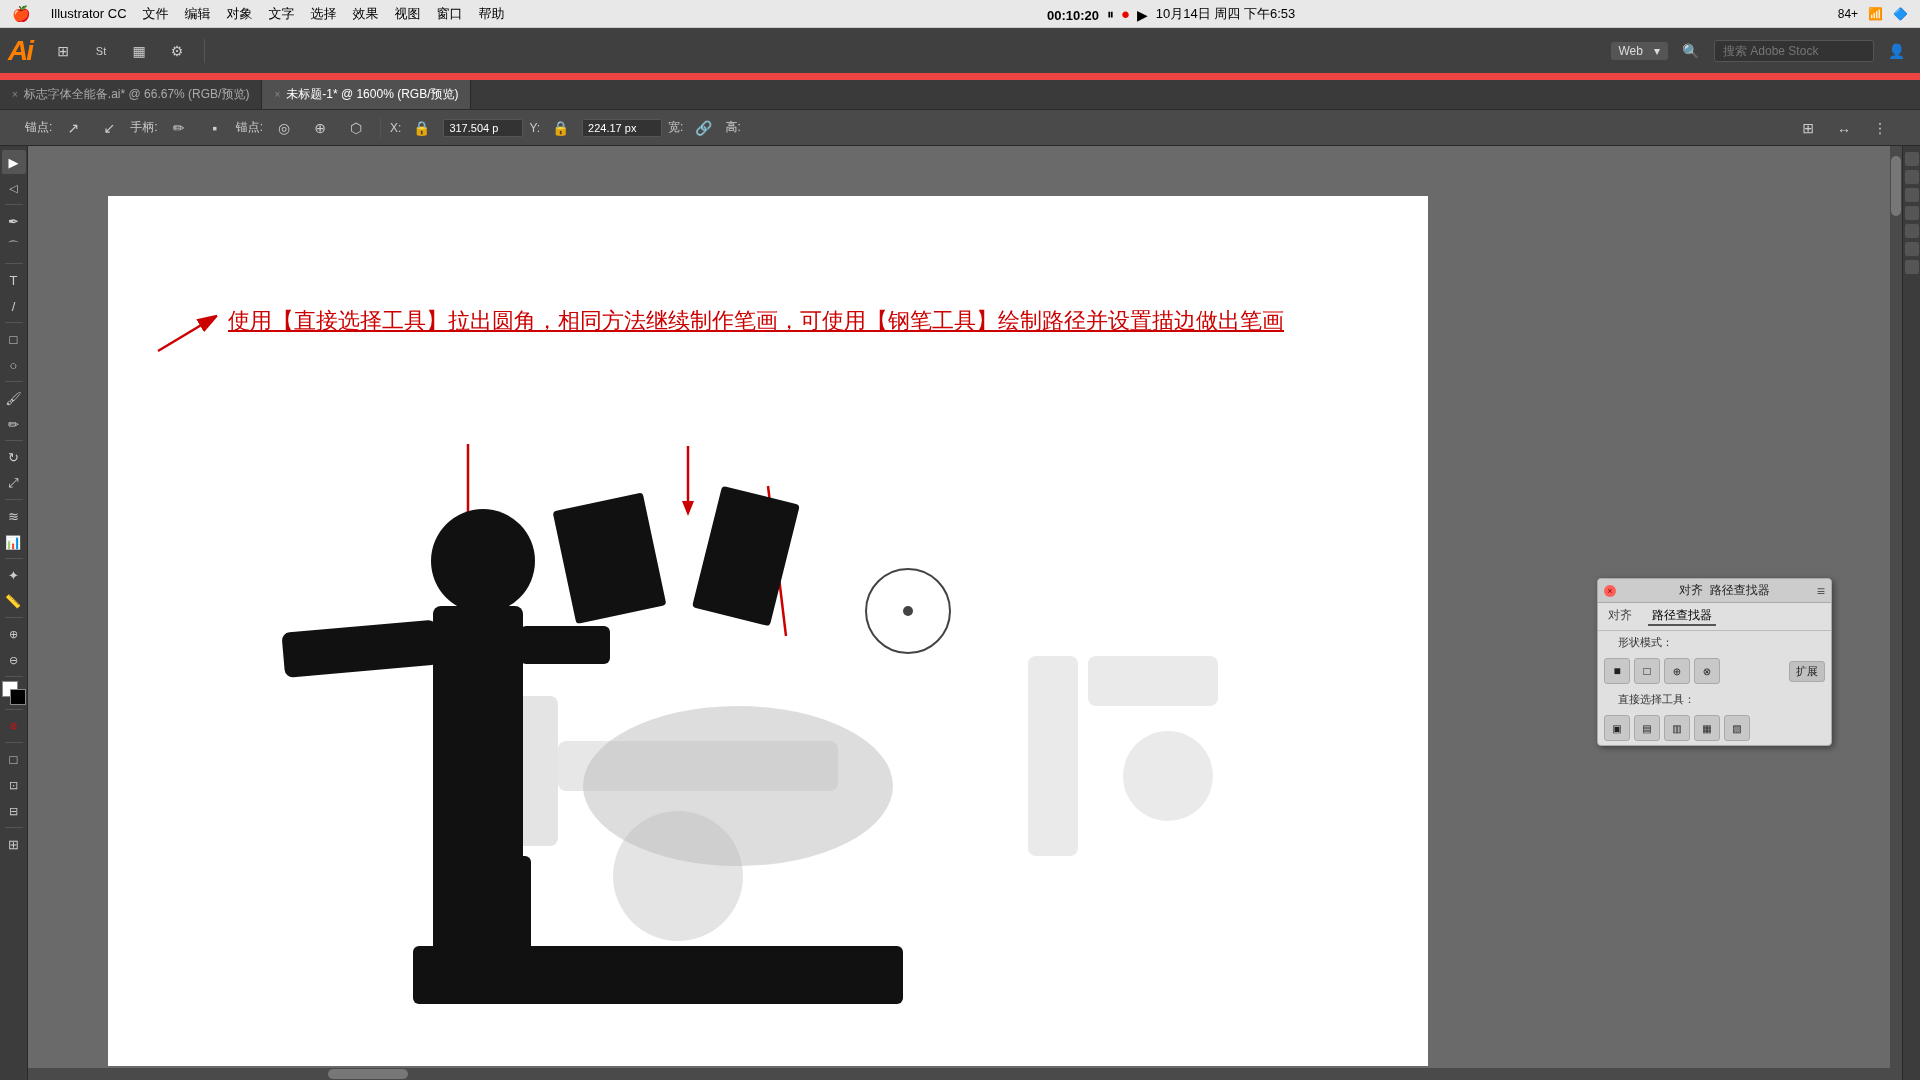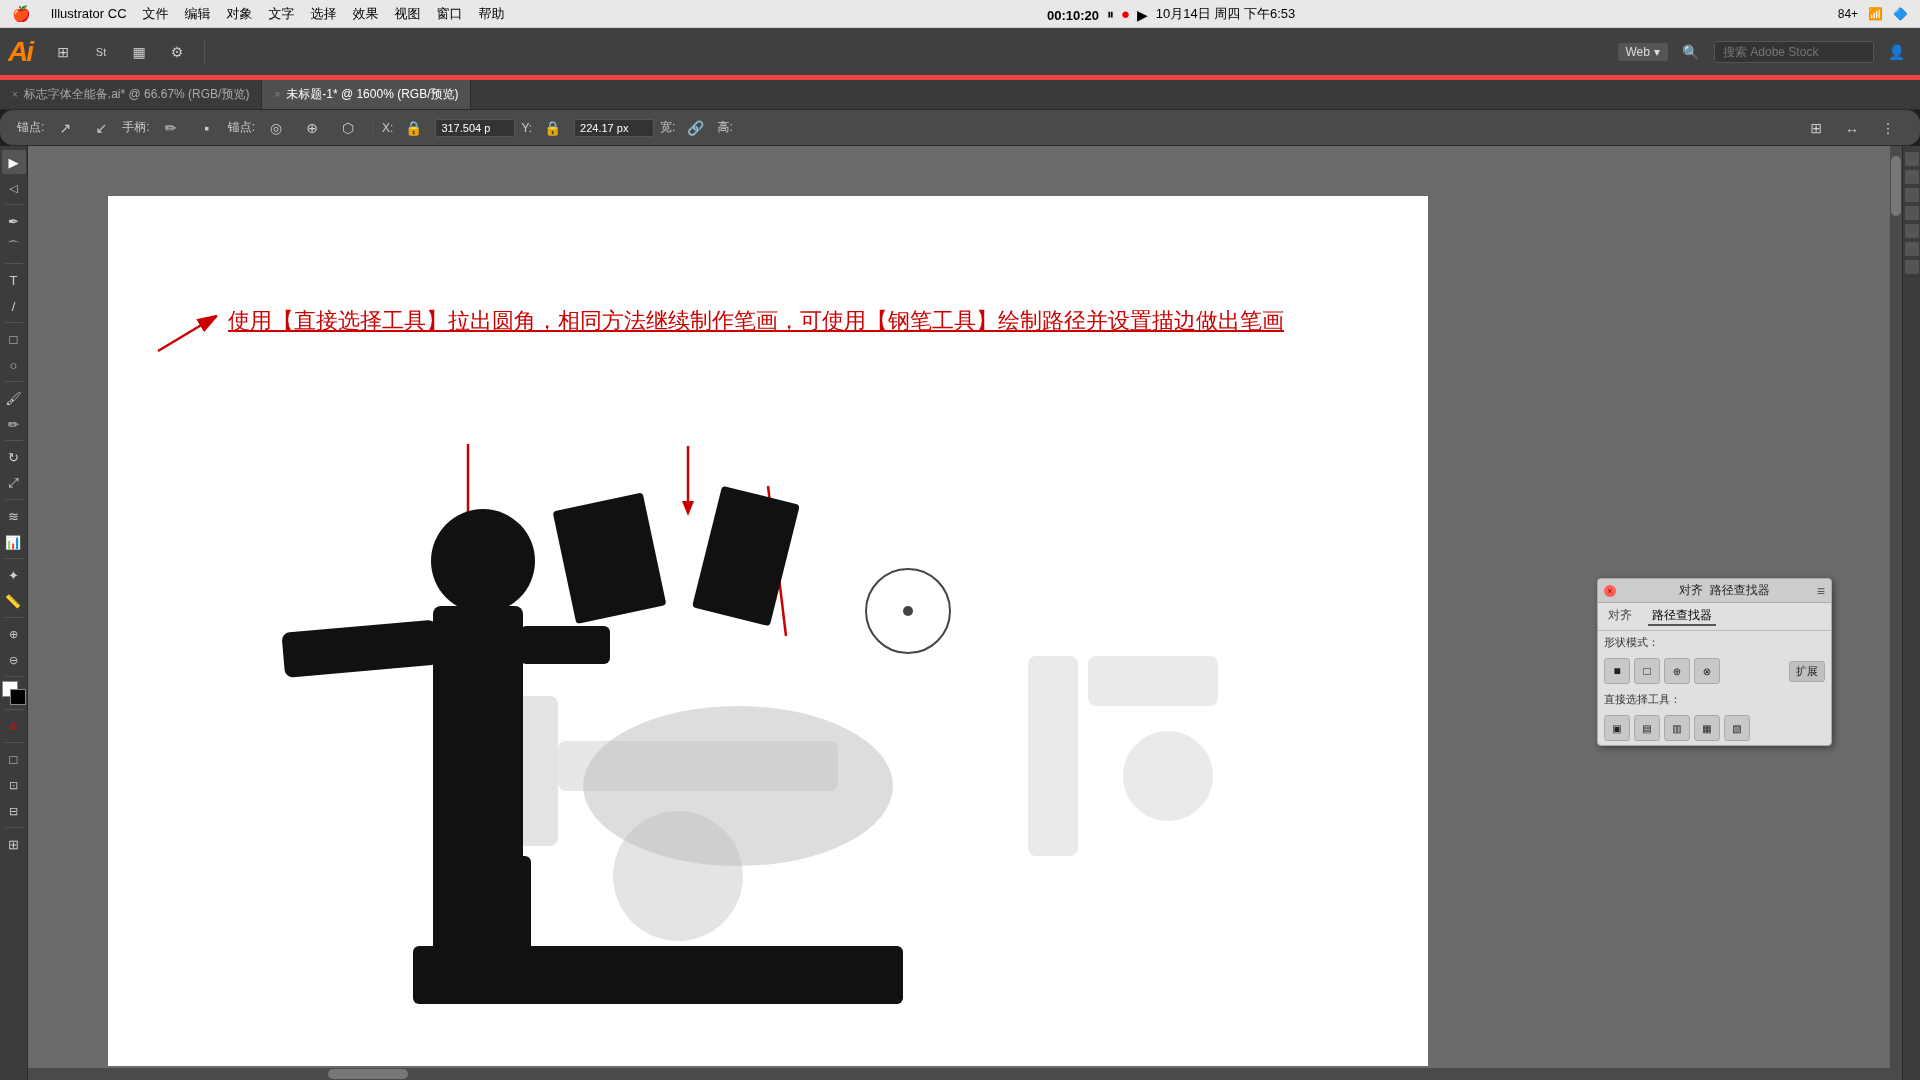--- a/index.html
+++ b/index.html
@@ -16,34 +16,34 @@
     .apple-icon { font-size: 15px; margin-right: 4px; }
     .menu-item { cursor: pointer; white-space: nowrap; }
     .menu-bar-center { flex: 1; display: flex; justify-content: center; align-items: flex-end; gap: 8px; }
     .time-display { font-weight: 600; }
     .menu-bar-right { display: flex; align-items: center; gap: 10px; font-size: 12px; }
 
     
     .app-toolbar {
       width: 100%; height: 52px; background: #404040;
       display: flex; align-items: center; padding: 0 8px; gap: 8px;
-      border-bottom: 5px solid #ef4444;
+      border-bottom: 7px solid #ef4444;
     }
     .app-logo {
       font-size: 28px; font-weight: bold; color: #ff7f00;
       font-style: italic; margin-right: 8px; letter-spacing: -2px;
     }
     .toolbar-icon-btn {
       width: 30px; height: 30px; display: flex; align-items: center; justify-content: center;
       color: #ccc; font-size: 14px; cursor: pointer; border-radius: 3px;
     }
     .toolbar-sep { width: 1px; height: 24px; background: #555; margin: 0 4px; }
     .web-btn {
       background: #555; color: #ddd; padding: 2px 8px; border-radius: 3px;
-      font-size: 12px; cursor: pointer; display: flex; align-items: center; gap: 4px;
+      font-size: 12px; cursor: pointer; display: flex; align-items: center; gap: 11px;
     }
     .search-bar {
       background: #333; border: 1px solid #555; border-radius: 3px;
       padding: 3px 8px; color: #ccc; font-size: 12px; width: 160px;
     }
 
     
     .tab-bar {
       width: 100%; height: 30px; background: #3a3a3a;
       display: flex; align-items: stretch; border-bottom: 1px solid #2a2a2a;
@@ -52,22 +52,22 @@
       display: flex; align-items: center; padding: 0 12px; gap: 6px;
       font-size: 12px; color: #aaa; cursor: pointer; border-right: 1px solid #2a2a2a;
       background: #3a3a3a;
     }
     .tab.active { background: #505050; color: #fff; }
     .tab-close { font-size: 10px; color: #888; cursor: pointer; }
 
     
     .prop-bar {
       width: 100%; height: 36px; background: #4a4a4a;
-      display: flex; align-items: center; padding: 0 17px; gap: 6px;
-      border-bottom: 1px solid #2a2a2a; font-size: 12px; color: #ccc; border-radius: 13px;
+      display: flex; align-items: center; padding: 0 25px; gap: 6px;
+      border-bottom: 1px solid #2a2a2a; font-size: 12px; color: #ccc;
     }
     .prop-input {
       background: #333; border: 1px solid #555; color: #fff;
       padding: 2px 5px; width: 80px; font-size: 11px; border-radius: 2px;
     }
     .prop-sep { width: 1px; height: 20px; background: #555; margin: 0 3px; }
 
     
     .main-layout {
       display: flex; width: 100%; height: calc(1080px - 28px - 52px - 30px - 36px);
@@ -134,21 +134,21 @@
       width: 12px; height: 12px; background: #ff5f57; border-radius: 50%;
       cursor: pointer; display: flex; align-items: center; justify-content: center;
     }
     .panel-min-btn {
       width: 12px; height: 12px; background: #ccc; border-radius: 50%;
       cursor: pointer;
     }
     .panel-tabs { display: flex; gap: 12px; padding: 4px 6px; border-bottom: 1px solid #bbb; }
     .panel-tab { color: #444; cursor: pointer; padding: 0 4px; font-size: 12px; }
     .panel-tab.active { color: #000; border-bottom: 2px solid #555; }
-    .panel-section-title { padding: 4px 6px; font-size: 11px; color: #333; }
+    .panel-section-title { padding: 4px 20px; font-size: 11px; color: #333; }
     .panel-icon-row {
       display: flex; align-items: center; gap: 4px; padding: 4px 6px;
     }
     .panel-icon-btn {
       width: 26px; height: 26px; background: #c8c8c8; border: 1px solid #aaa;
       border-radius: 3px; cursor: pointer; display: flex; align-items: center; justify-content: center;
       font-size: 12px;
     }
     .panel-expand-btn {
       margin-left: auto; padding: 2px 6px; background: #c0c0c0; border: 1px solid #aaa;

